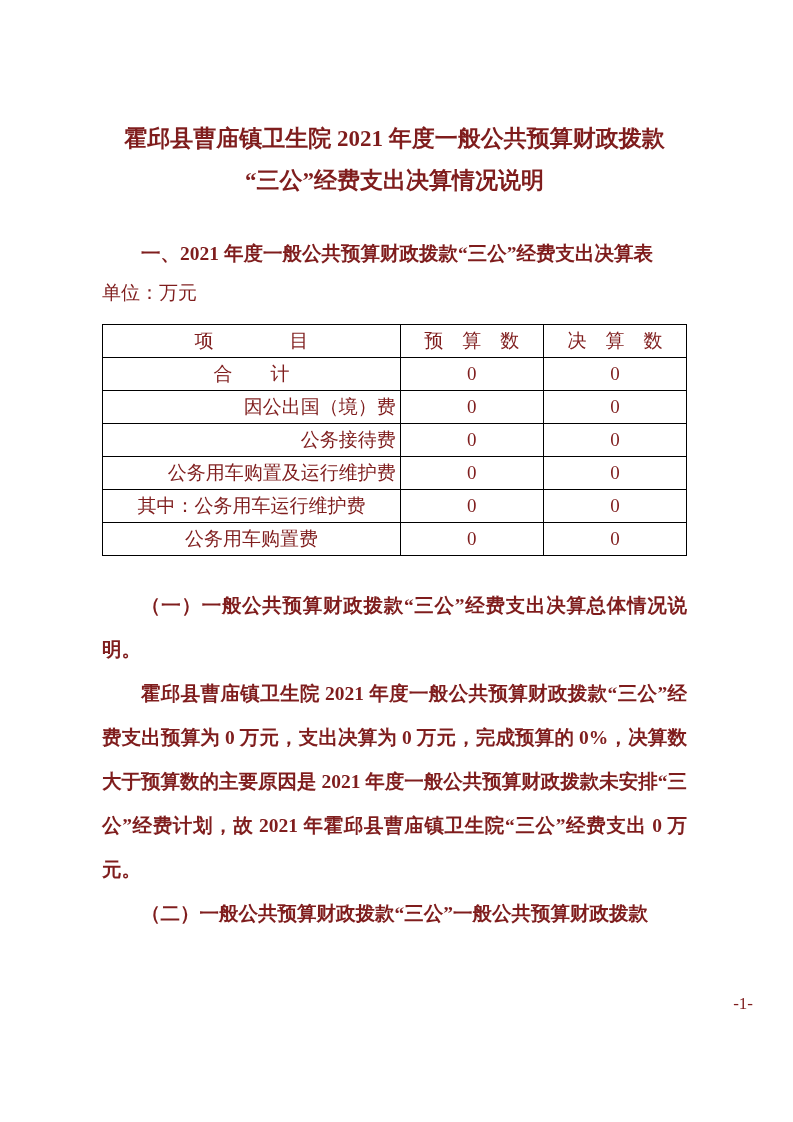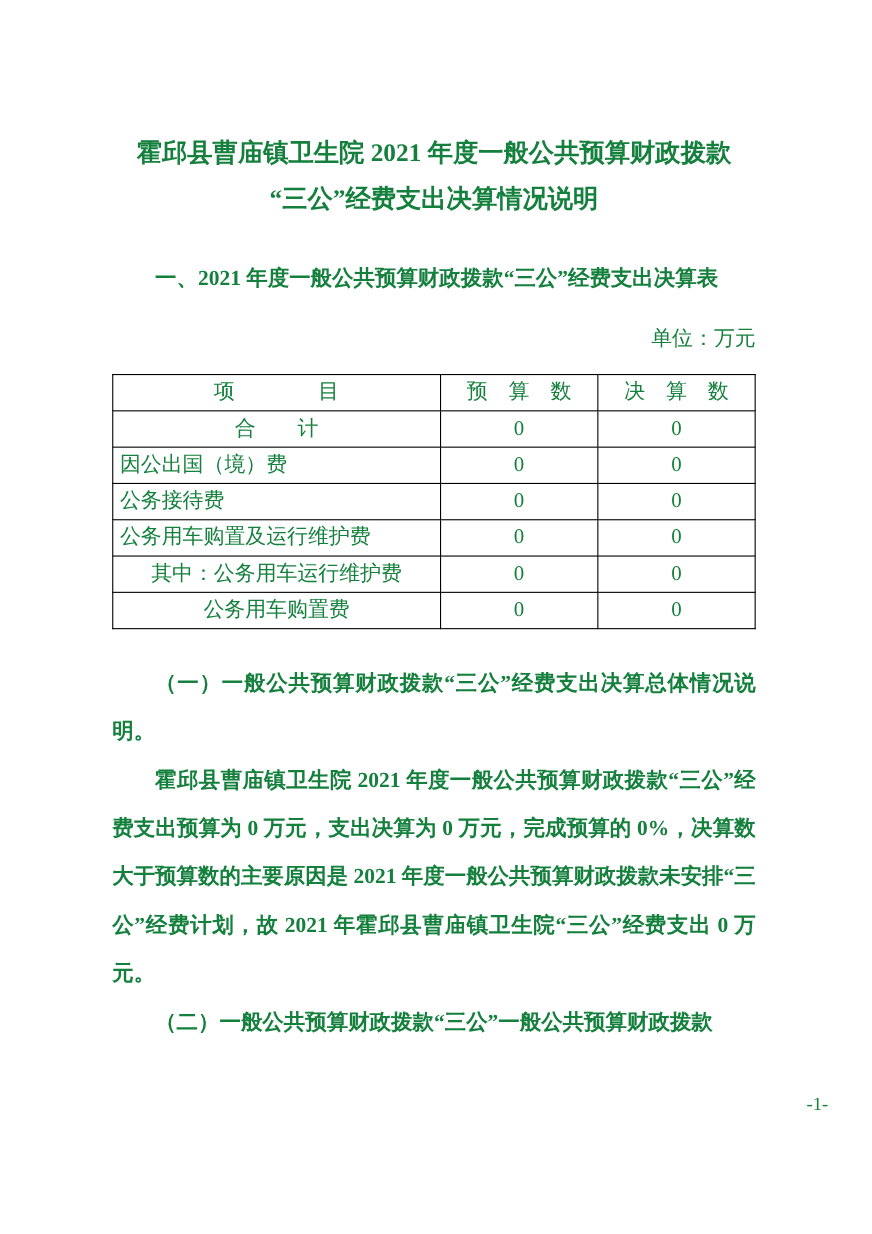--- a/index.html
+++ b/index.html
@@ -8,45 +8,45 @@
     background: #ffffff;
   }
   .page {
     position: relative;
     width: 793px;
     height: 1122px;
     box-sizing: border-box;
     background: #ffffff;
     padding: 118px 106px 0 102px;
     font-family: "Liberation Serif", "DejaVu Serif", serif;
-    color: #15803d;
+    color: #7f1d1d;
     overflow: hidden;
   }
   .title {
     margin: 0 0 30px 0;
     font-size: 23px;
     font-weight: bold;
     text-align: center;
     line-height: 42px;
   }
   .title .title-line { display: block; }
   .para {
     margin: 0;
     font-size: 19.5px;
     line-height: 44px;
     text-align: justify;
     text-indent: 2em;
     font-weight: bold;
   }
   .para.bold { font-weight: bold; }
   .unit {
-    margin: 16px 0 14px 0;
+    margin: 0 0 14px 0;
     font-size: 19px;
     line-height: 34px;
-    text-align: right;
+    text-align: left;
   }
   table.expense-table {
     width: 100%;
     border-collapse: collapse;
     table-layout: fixed;
     margin: 0 16px 28px 0;
     font-size: 19px;
   }
   table.expense-table col.c-item  { width: 51%; }
   table.expense-table col.c-num   { width: 24.5%; }
@@ -54,21 +54,21 @@
   table.expense-table td {
     border: 1px solid #000000;
     height: 30px;
     padding: 1px 4px;
     font-weight: normal;
     line-height: 28px;
     overflow: hidden;
     white-space: nowrap;
   }
   table.expense-table .center { text-align: center; }
-  table.expense-table .left   { text-align: left; padding-left: 6px; }
+  table.expense-table .left   { text-align: right; padding-left: 6px; }
   .section-gap { margin-top: 22px; }
   .page-number {
     position: absolute;
     right: 40px;
     top: 992px;
     font-size: 17px;
     line-height: 24px;
   }
 </style>
 </head>

